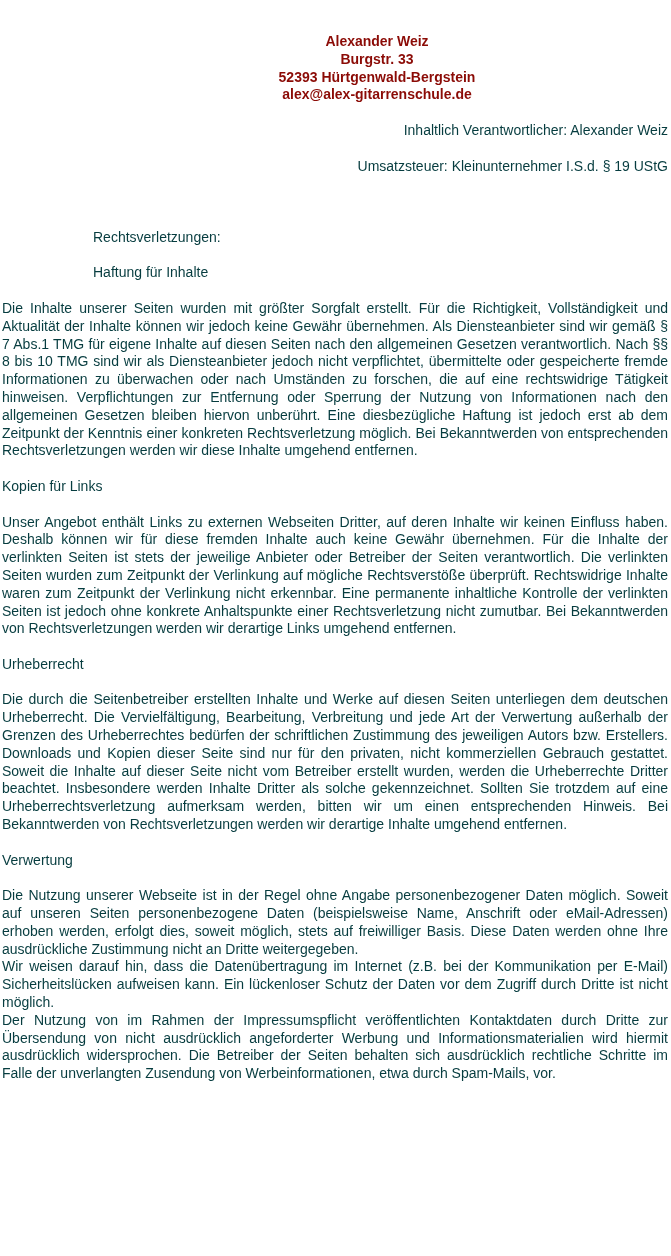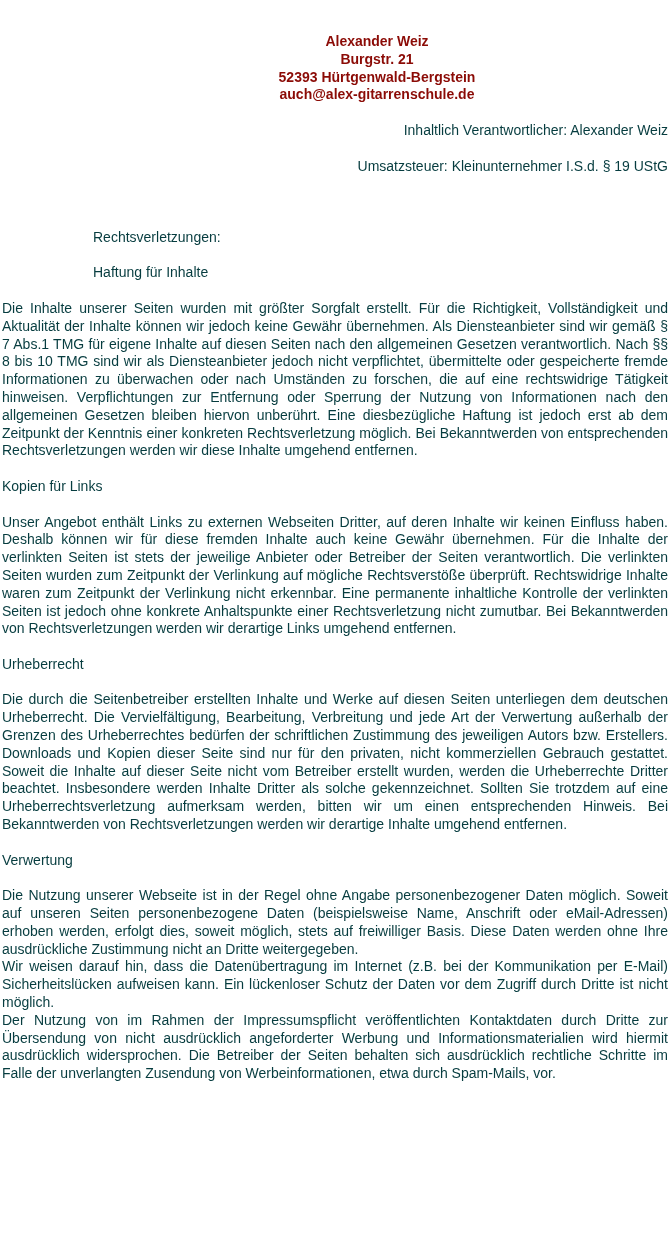--- a/index.html
+++ b/index.html
@@ -41,23 +41,23 @@
     white-space: pre-line;
   }
 </style>
 </head>
 <body>
 
 <div class="page">
 
   <div class="contact-block">
     <div>Alexander Weiz</div>
-    <div>Burgstr. 21</div>
+    <div>Burgstr. 33</div>
     <div>52393 Hürtgenwald-Bergstein</div>
-    <div>auch@alex-gitarrenschule.de</div>
+    <div>alex@alex-gitarrenschule.de</div>
   </div>
 
   <div class="meta-line">Inhaltlich Verantwortlicher: Alexander Weiz</div>
 
   <div class="meta-line">Umsatzsteuer: Kleinunternehmer I.S.d. § 19 UStG</div>
 
   <div class="disclaimer-title">Rechtsverletzungen:</div>
 
   <div class="section-heading indent">Haftung für Inhalte</div>
   <div class="section-body">Die Inhalte unserer Seiten wurden mit größter Sorgfalt erstellt. Für die Richtigkeit, Vollständigkeit und Aktualität der Inhalte können wir jedoch keine Gewähr übernehmen. Als Diensteanbieter sind wir gemäß § 7 Abs.1 TMG für eigene Inhalte auf diesen Seiten nach den allgemeinen Gesetzen verantwortlich. Nach §§ 8 bis 10 TMG sind wir als Diensteanbieter jedoch nicht verpflichtet, übermittelte oder gespeicherte fremde Informationen zu überwachen oder nach Umständen zu forschen, die auf eine rechtswidrige Tätigkeit hinweisen. Verpflichtungen zur Entfernung oder Sperrung der Nutzung von Informationen nach den allgemeinen Gesetzen bleiben hiervon unberührt. Eine diesbezügliche Haftung ist jedoch erst ab dem Zeitpunkt der Kenntnis einer konkreten Rechtsverletzung möglich. Bei Bekanntwerden von entsprechenden Rechtsverletzungen werden wir diese Inhalte umgehend entfernen.</div>

